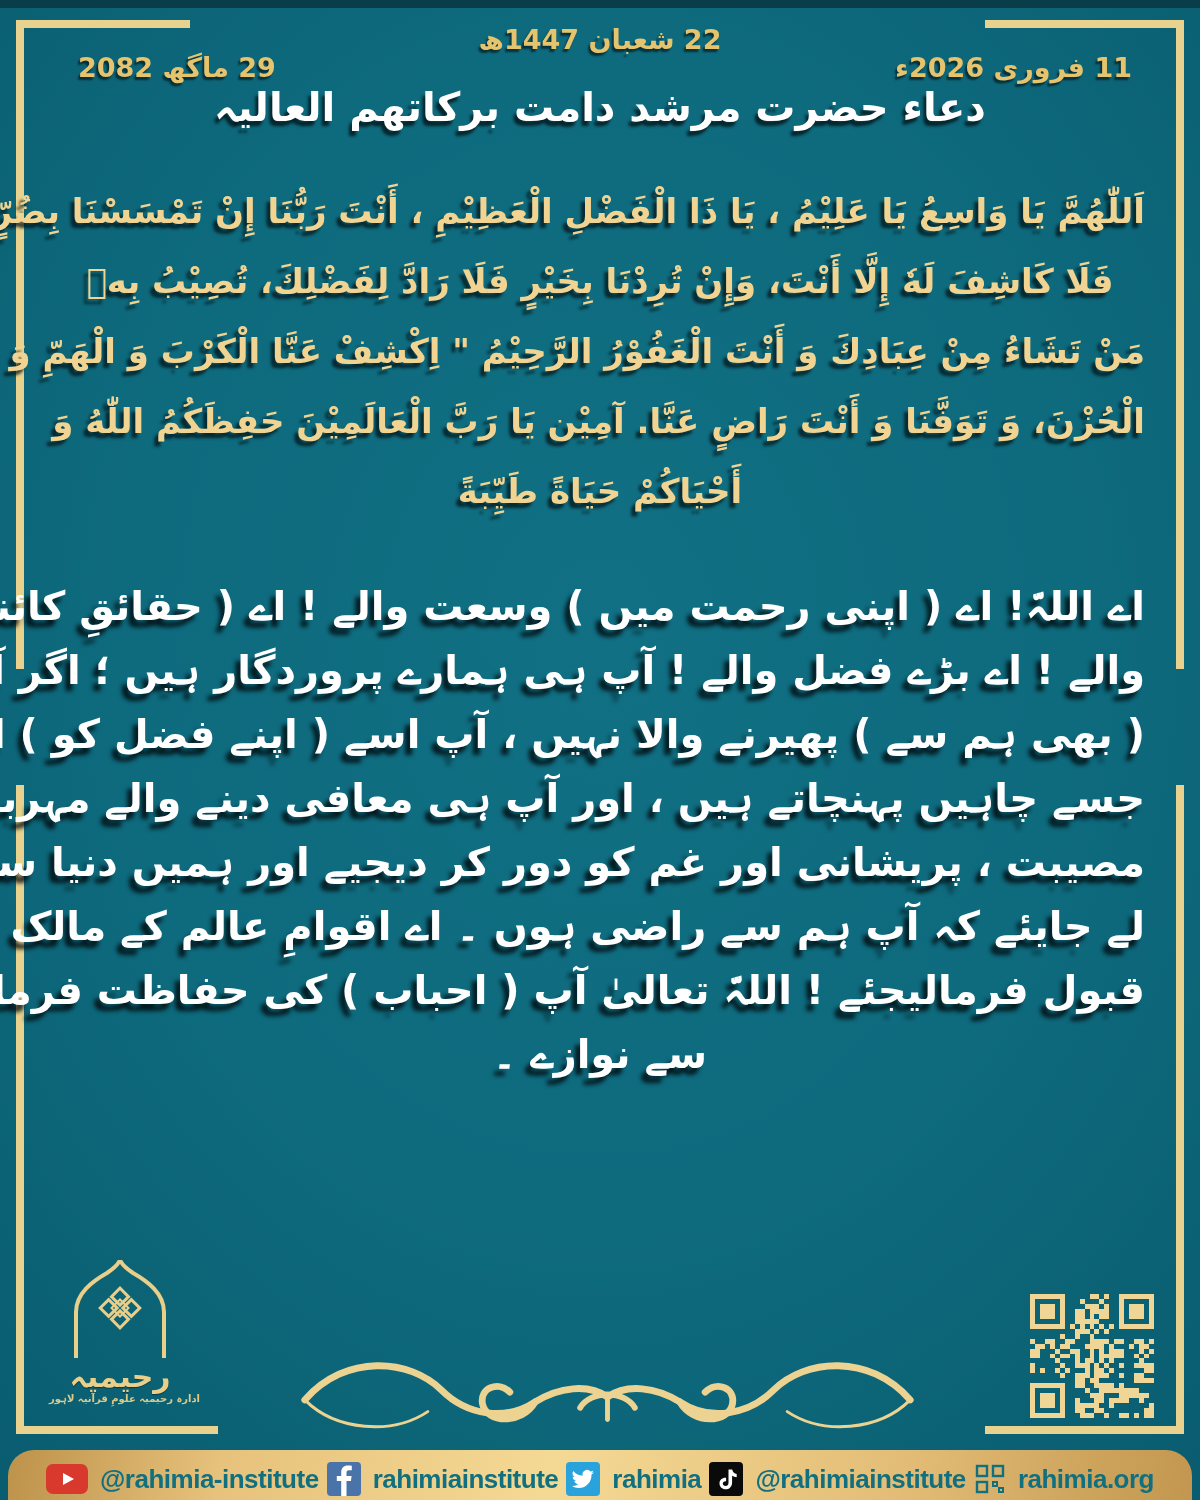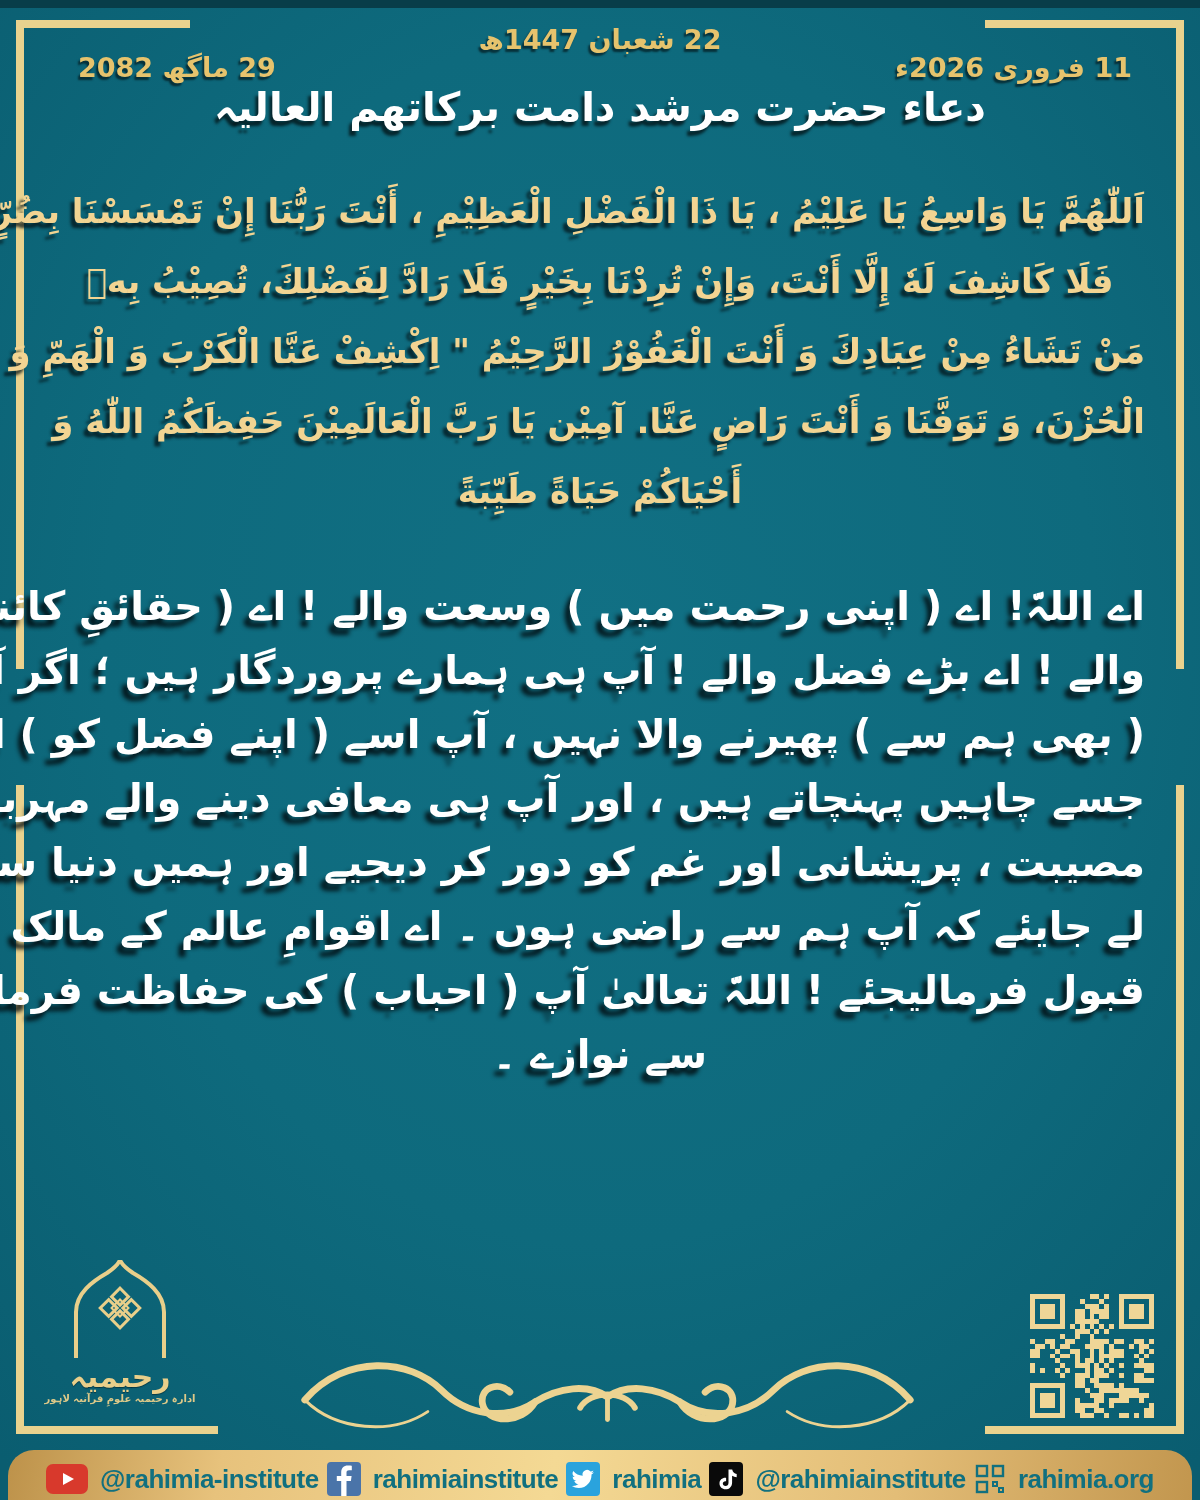--- a/index.html
+++ b/index.html
@@ -30,21 +30,21 @@
   .urdu-block{position:absolute;top:566px;left:55px;right:55px;text-align:center;direction:rtl;}
   .urdu-block .line{
     color:#ffffff;font-size:40px;font-weight:bold;line-height:64px;white-space:nowrap;
     text-shadow:-5px 7px 4px rgba(2,12,15,.85);
   }
   
   .logo{position:absolute;left:40px;top:1252px;width:160px;text-align:center;color:#e9cf8a;}
   .logo svg{display:block;margin:0 auto;}
   .logo-wordmark{font-size:30px;font-weight:bold;direction:rtl;line-height:30px;margin-top:2px;
         text-shadow:0 1px 1px rgba(0,0,0,.4);}
-  .logo-subtitle{font-size:10px;font-weight:bold;direction:rtl;line-height:14px;color:#e9cf8a;opacity:.95;}
+  .logo-subtitle{font-size:10px;font-weight:bold;direction:rtl;line-height:14px;color:#e9cf8a;opacity:.95;text-align:right;}
   
   .flourish{position:absolute;left:295px;top:1348px;width:625px;height:80px;}
   
   .qr{position:absolute;left:1030px;top:1286px;width:124px;height:124px;}
   
   .social-bar{
     position:absolute;left:8px;right:8px;bottom:0;height:58px;
     border-radius:26px 26px 0 0;
     background:linear-gradient(100deg,#bd924a 0%,#e7c27c 18%,#f4d994 46%,#e3bd77 75%,#c2964e 100%);
     display:flex;align-items:center;justify-content:space-between;

